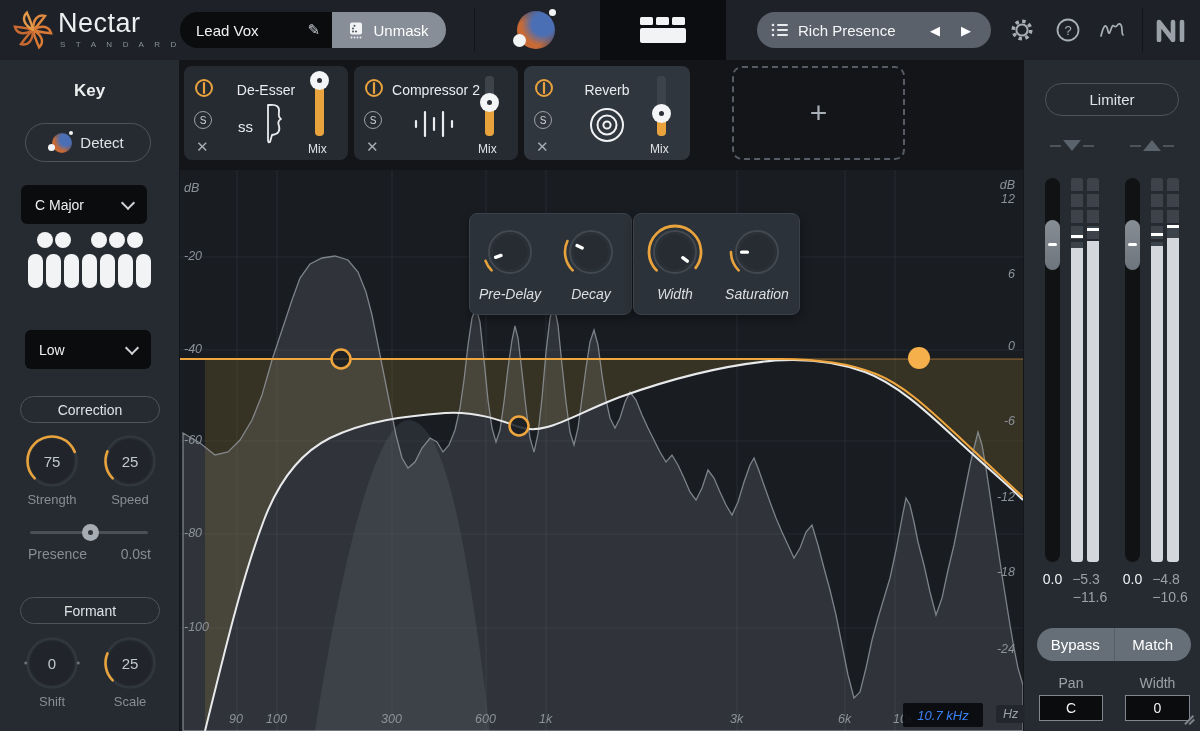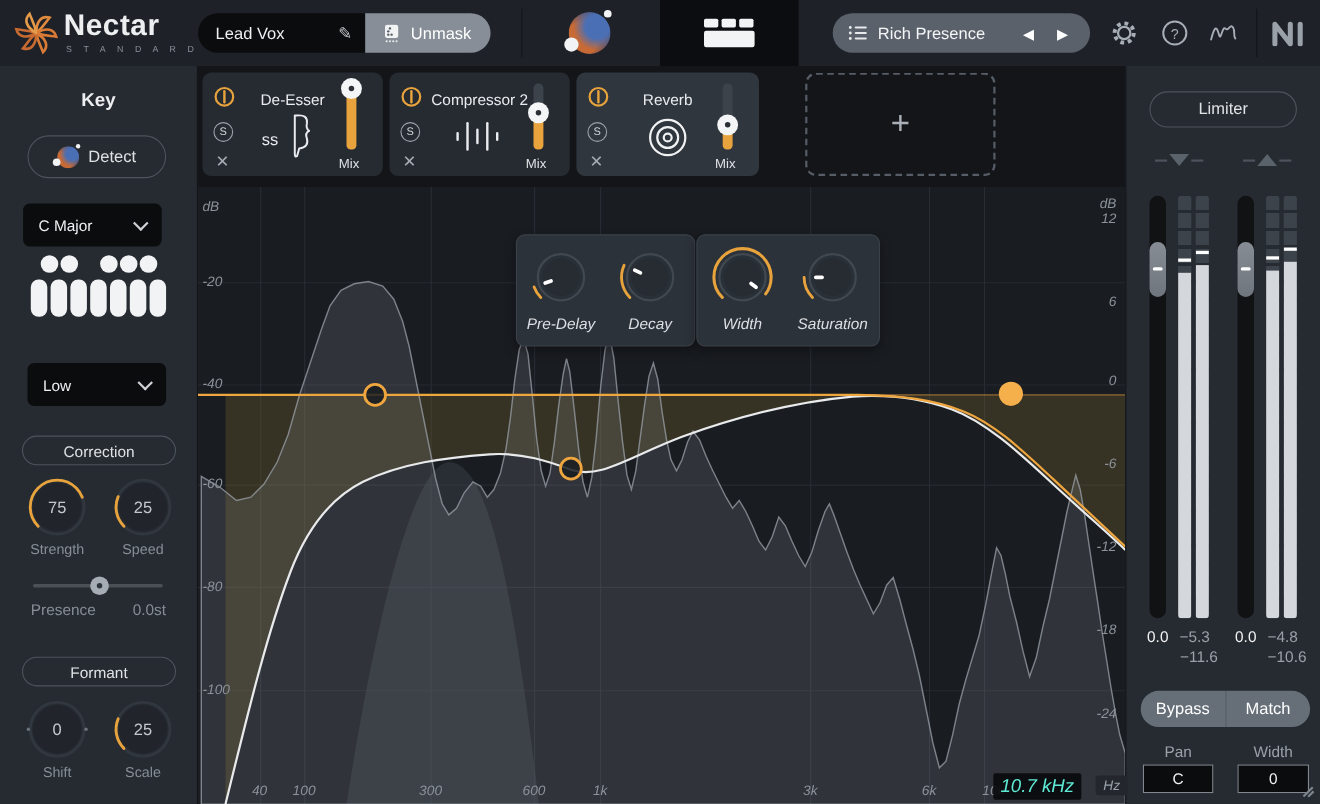--- a/index.html
+++ b/index.html
@@ -3,21 +3,21 @@
 <meta charset="utf-8">
 <style>
   html,body{margin:0;padding:0;background:#0e1013;}
   #app{position:relative;width:1200px;height:731px;overflow:hidden;
        font-family:"Liberation Sans",sans-serif;background:#191c21;
        -webkit-font-smoothing:antialiased;color:#e7e9ec;}
   .abs{position:absolute;}
   
   .toolbar{left:0;top:0;width:1200px;height:60px;background:#1e2228;}
   .tb-divider{width:1px;height:44px;top:8px;background:#12151a;}
-  .logo-word{left:58px;top:8px;font-size:27px;font-weight:bold;letter-spacing:.5px;color:#eceef0;}
+  .logo-word{left:58px;top:8px;font-size:27px;font-weight:normal;letter-spacing:.5px;color:#eceef0;}
   .logo-sub{left:60px;top:40px;font-size:8px;letter-spacing:4.2px;color:#8a9099;}
   .trackname{left:180px;top:12px;width:152px;height:36px;background:#0b0c0e;border-radius:18px 0 0 18px;
              display:flex;align-items:center;justify-content:space-between;padding:0 12px 0 16px;box-sizing:border-box;}
   .trackname .txt{font-size:15px;color:#eef0f2;}
   .pencil{color:#c7ccd1;font-size:15px;}
   .unmask{left:332px;top:12px;width:114px;height:36px;background:#878e97;border-radius:0 18px 18px 0;
           display:flex;align-items:center;gap:7px;justify-content:center;}
   .unmask .txt{font-size:15px;color:#fff;}
   .orb{border-radius:50%;background:radial-gradient(circle at 68% 35%,#4a6fb5 0 30%,transparent 60%),
        radial-gradient(circle at 30% 65%,#c86a35 0 40%,transparent 72%),
@@ -62,21 +62,21 @@
   .mixlabel{position:absolute;font-size:12px;color:#dfe2e5;}
   .sicon{position:absolute;width:18px;height:18px;border:1.5px solid #9aa1a8;border-radius:50%;color:#cfd3d7;
          font-size:10px;display:flex;align-items:center;justify-content:center;box-sizing:border-box;}
   .xicon{position:absolute;color:#a6acb3;font-size:15px;}
   .addbox{left:552px;top:6px;width:173px;height:94px;border:2px dashed #565d66;border-radius:10px;
           display:flex;align-items:center;justify-content:center;font-size:30px;font-weight:300;color:#aab0b7;box-sizing:border-box;}
   
   .spectrum{left:180px;top:170px;width:843px;height:561px;background:#191c21;font-style:italic;}
   .tick{position:absolute;font-size:12.5px;color:#8b929a;}
   .readout{position:absolute;left:723px;top:533px;width:80px;height:24px;background:rgba(9,11,13,.93);
-           color:#5eead4;font-size:17px;display:flex;align-items:center;justify-content:center;border-radius:2px;z-index:6;}
+           color:#3b82f6;font-size:13px;display:flex;align-items:center;justify-content:center;border-radius:2px;z-index:6;}
   .hzchip{position:absolute;left:816px;top:535px;padding:2px 7px;background:#23272d;border-radius:3px;
           font-size:12.5px;color:#9aa1a8;z-index:6;}
   .revpanel{position:absolute;left:257px;top:43px;width:331px;height:102px;display:flex;gap:1px;z-index:5;margin-left:32px;}
   .revcard{background:#2c3239;border:1px solid #3a414a;border-radius:8px;position:relative;box-sizing:border-box;
            box-shadow:0 4px 10px rgba(0,0,0,.35);}
   .rknob{position:absolute;top:6px;width:64px;height:64px;}
   .rklabel{position:absolute;top:72px;font-size:14px;color:#dcdfe3;text-align:center;width:90px;}
   
   .rpanel{left:1023px;top:60px;width:177px;height:671px;background:#262b31;border-left:1px solid #14161a;box-sizing:border-box;}
   .mk-dash{position:absolute;width:11px;height:2px;background:#4c535c;top:7px;}
@@ -420,21 +420,21 @@
 
     <span class="tick" style="right:8px;top:8px">dB</span>
     <span class="tick" style="right:8px;top:22px">12</span>
     <span class="tick" style="right:8px;top:97px">6</span>
     <span class="tick" style="right:8px;top:169px">0</span>
     <span class="tick" style="right:8px;top:244px">-6</span>
     <span class="tick" style="right:8px;top:320px">-12</span>
     <span class="tick" style="right:8px;top:395px">-18</span>
     <span class="tick" style="right:8px;top:472px">-24</span>
 
-    <span class="tick" style="left:49px;top:542px">40</span>
+    <span class="tick" style="left:49px;top:542px">90</span>
     <span class="tick" style="left:86px;top:542px">100</span>
     <span class="tick" style="left:201px;top:542px">300</span>
     <span class="tick" style="left:295px;top:542px">600</span>
     <span class="tick" style="left:359px;top:542px">1k</span>
     <span class="tick" style="left:550px;top:542px">3k</span>
     <span class="tick" style="left:658px;top:542px">6k</span>
     <span class="tick" style="left:713px;top:542px">10k</span>
 
     <div class="readout">10.7 kHz</div>
     <div class="hzchip">Hz</div>

